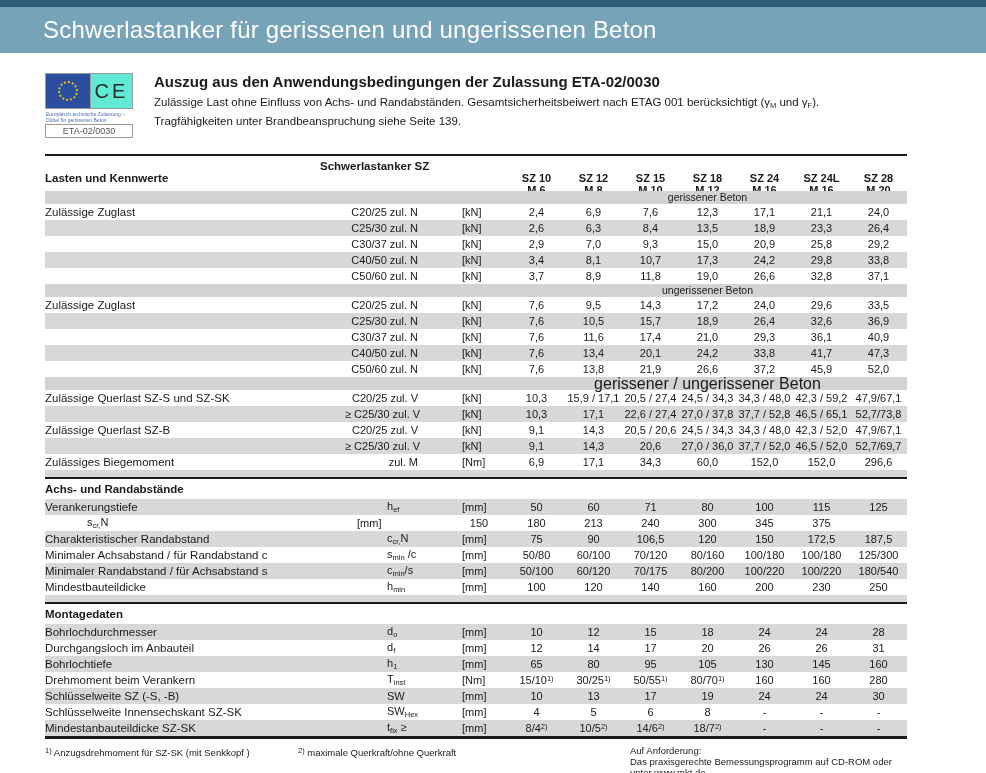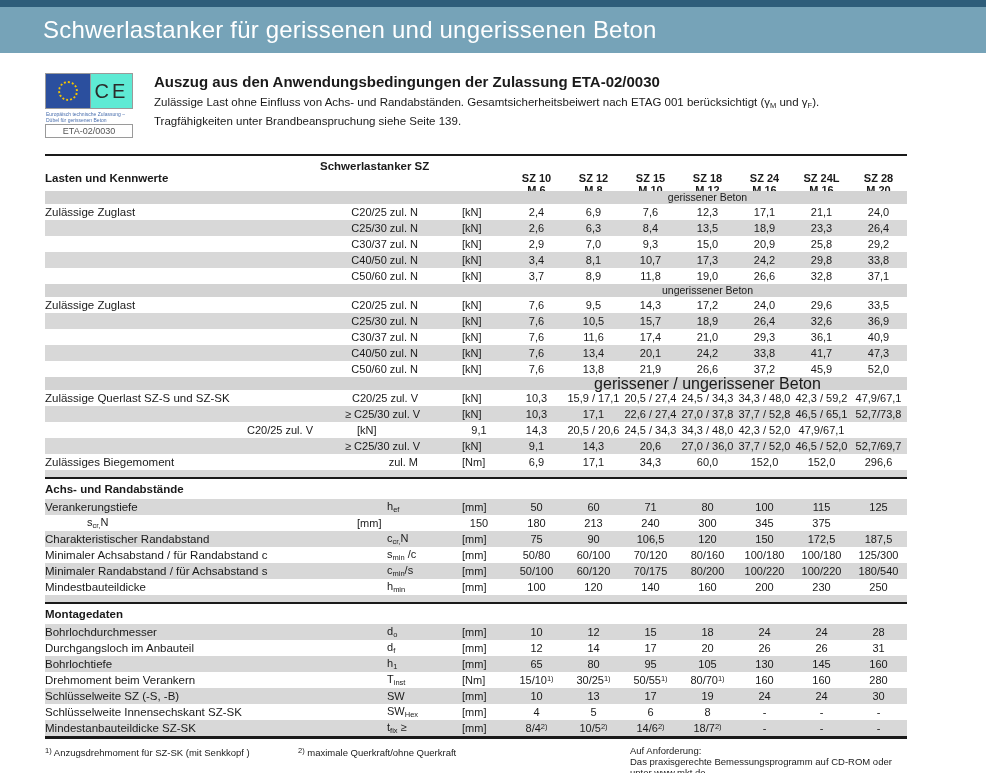--- a/index.html
+++ b/index.html
@@ -243,20 +243,21 @@
         <div class="c unit">[kN]</div>
         <div class="c val">10,3</div>
         <div class="c val">17,1</div>
         <div class="c val">22,6 / 27,4</div>
         <div class="c val">27,0 / 37,8</div>
         <div class="c val">37,7 / 52,8</div>
         <div class="c val">46,5 / 65,1</div>
         <div class="c val">52,7/73,8</div>
       </div>
       <div class="tr data">
+        <div class="c label">Zulässige Querlast SZ-B</div>
         <div class="c sub sright">C20/25 zul. V</div>
         <div class="c unit">[kN]</div>
         <div class="c val">9,1</div>
         <div class="c val">14,3</div>
         <div class="c val">20,5 / 20,6</div>
         <div class="c val">24,5 / 34,3</div>
         <div class="c val">34,3 / 48,0</div>
         <div class="c val">42,3 / 52,0</div>
         <div class="c val">47,9/67,1</div>
       </div>

